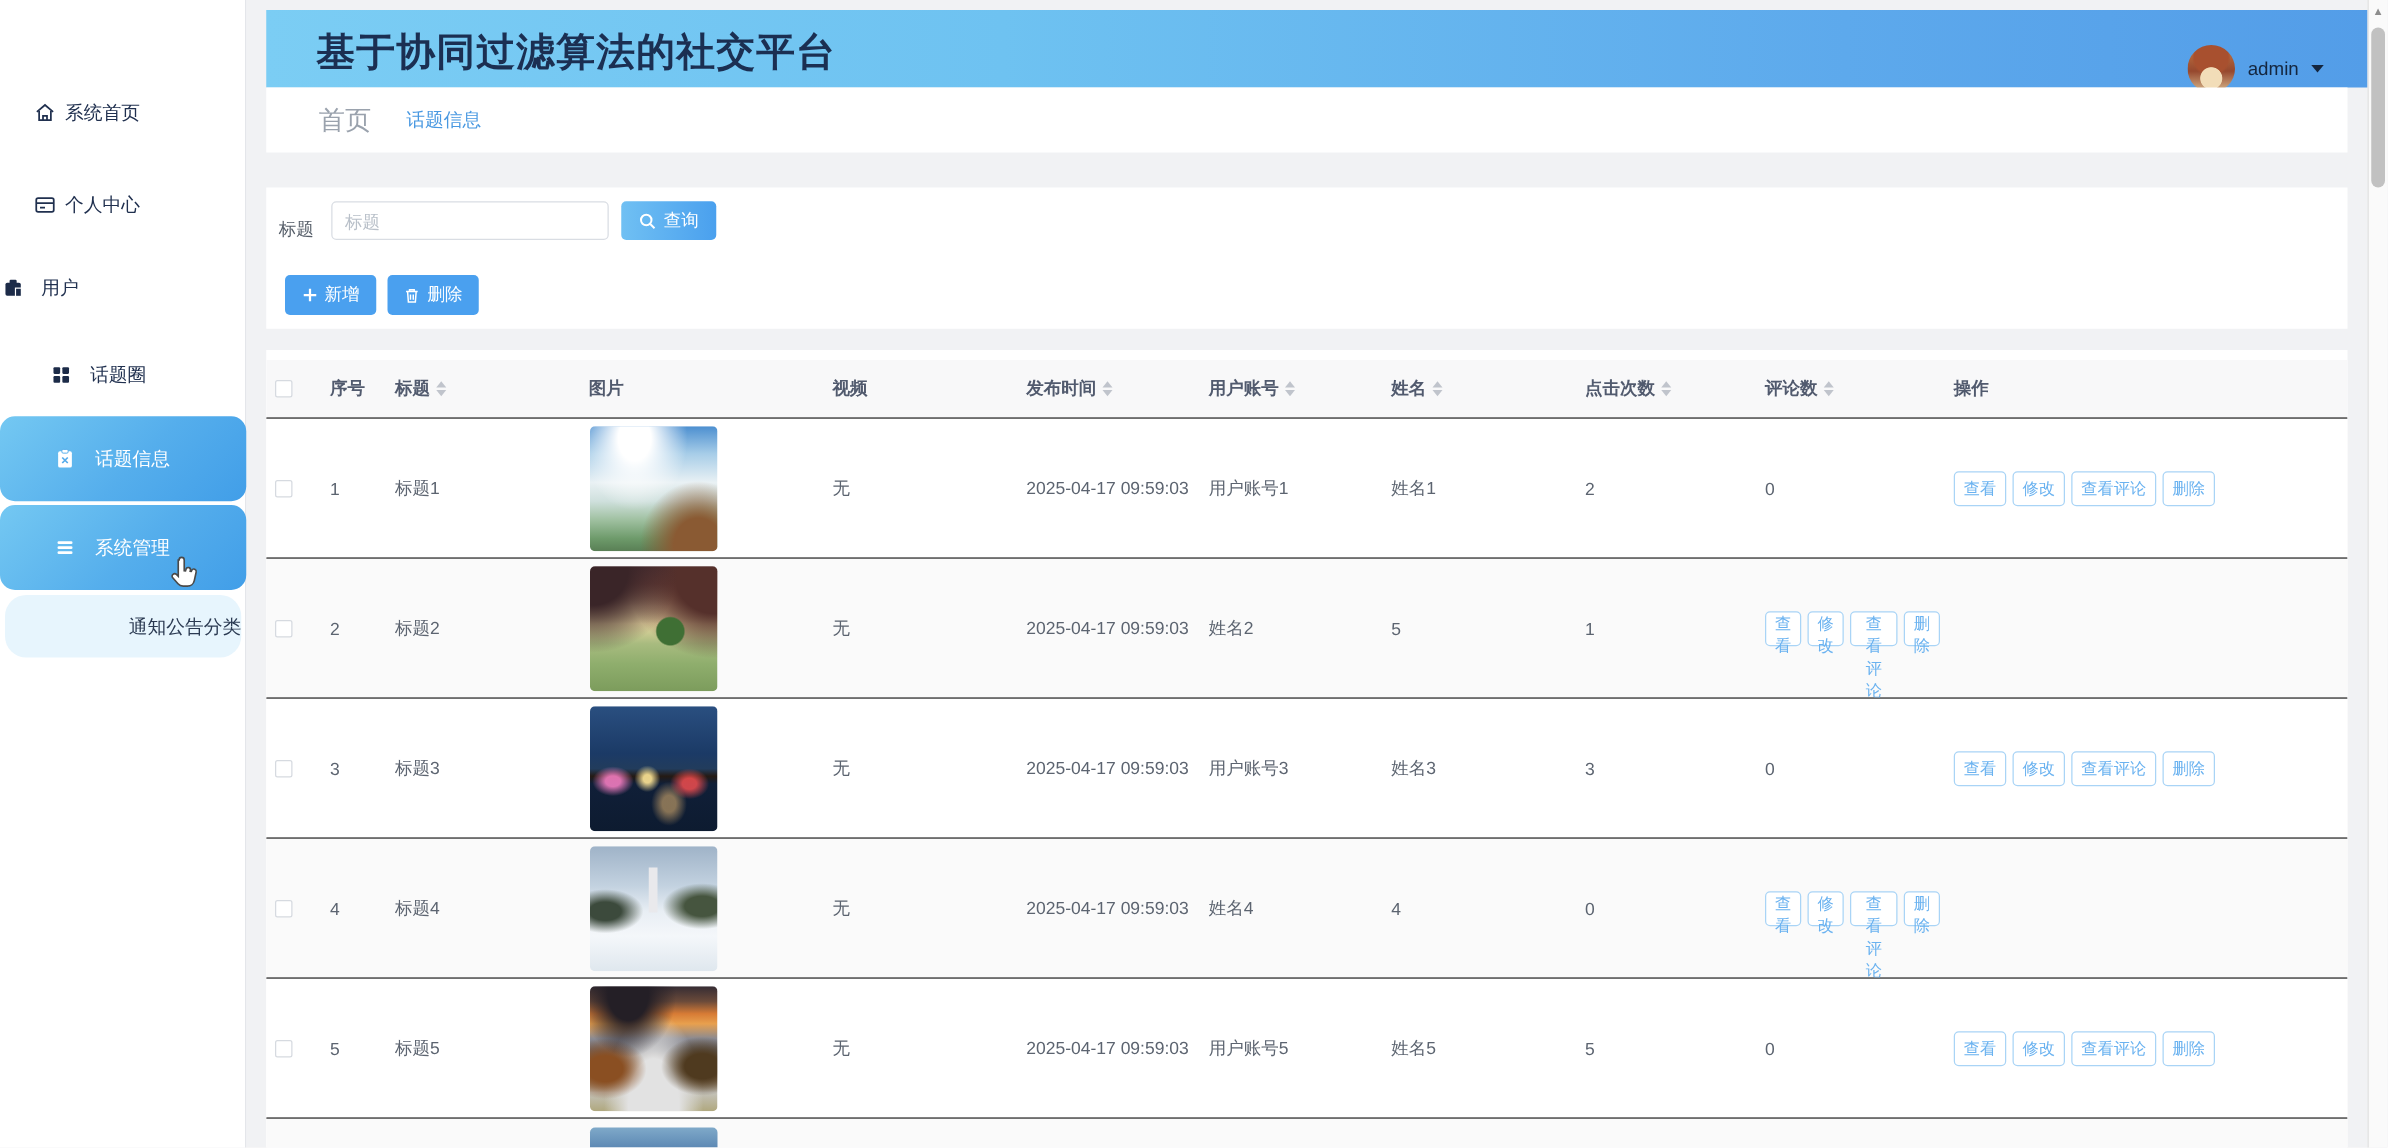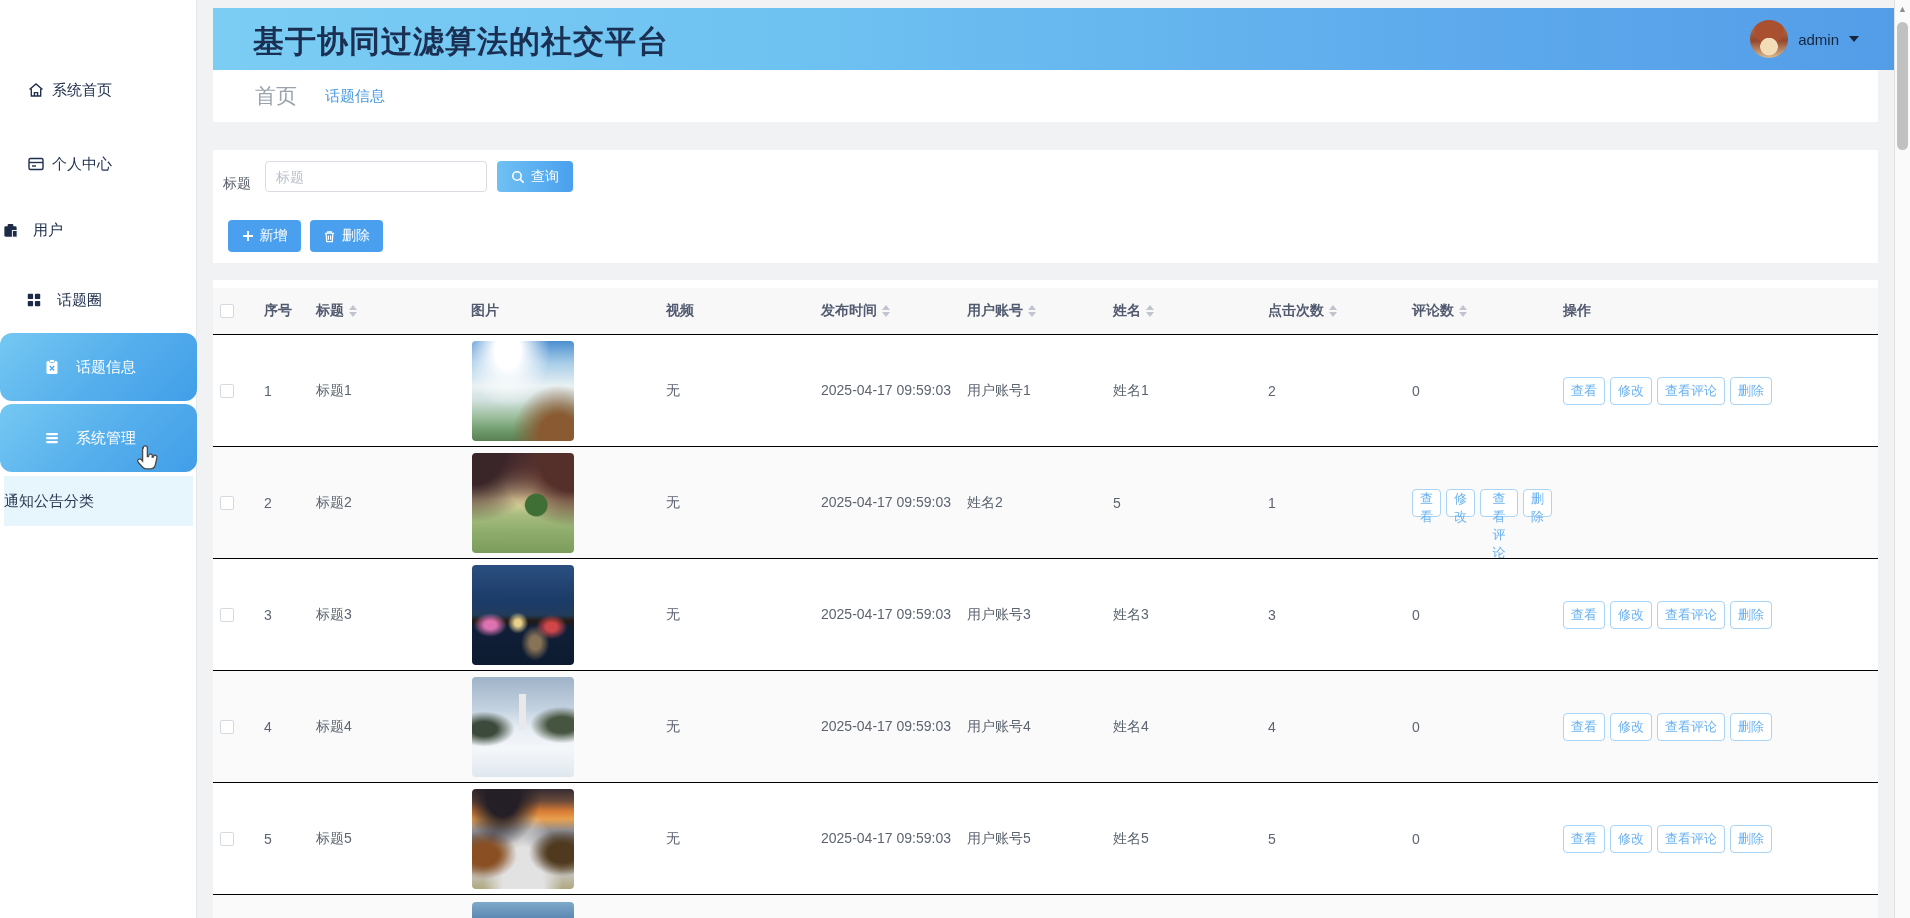--- a/index.html
+++ b/index.html
@@ -10,37 +10,37 @@
   .sidebar { position:absolute; left:0; top:0; width:197px; height:918px;
     background:#ffffff; border-right:1px solid #e4e6ea; z-index:2; }
   .side-item { position:absolute; left:0; width:197px; height:40px;
     display:flex; align-items:center; color:#20304f; font-size:15px; cursor:pointer; }
   .side-item .ic { display:inline-flex; width:20px; height:20px; align-items:center; justify-content:center; }
   .si-home   { top:70px;  padding-left:26px; }
   .si-home .ic, .si-profile .ic { margin-right:6px; }
   .si-profile{ top:144px; padding-left:26px; }
   .si-user   { top:210px; }
   .si-user .ic, .si-circle .ic { margin-right:13px; }
-  .si-circle { top:280px; padding-left:24px; }
+  .si-circle { top:280px; padding-left:39px; }
   .side-active { position:absolute; left:0; width:197px; height:68px; border-radius:12px;
     background:linear-gradient(135deg,#74c8f2 0%,#55aeec 55%,#419ee8 100%);
     display:flex; align-items:center; padding-left:42px; color:#ffffff; font-size:15px; cursor:pointer; }
   .side-active .ic { margin-right:14px; display:inline-flex; width:20px; height:20px; align-items:center; justify-content:center; }
   .si-topic  { top:333px; }
   .si-system { top:404px; }
-  .si-sub { position:absolute; left:4px; top:476px; width:189px; height:50px; border-radius:0;
-    background:#e7f5fd; display:flex; align-items:center; justify-content:flex-start;
+  .si-sub { position:absolute; left:4px; top:476px; width:189px; height:50px; border-radius:17px;
+    background:#e7f5fd; display:flex; align-items:center; justify-content:flex-end;
     color:#2b3a52; font-size:15px; cursor:pointer; }
 
   
   .topbar { position:absolute; left:213px; top:8px; width:1684px; height:62px;
     background:linear-gradient(90deg,#7bcdf4 0%,#6ec2f1 35%,#5da9ec 75%,#539de8 100%); }
   .topbar h1 { position:absolute; left:40px; top:13px; font-size:31px; font-weight:bold;
     color:#1b2f52; letter-spacing:1px; }
-  .user-box { position:absolute; right:38px; top:11px; height:40px; display:flex;
+  .user-box { position:absolute; right:38px; top:27px; height:40px; display:flex;
     align-items:center; gap:10px; cursor:pointer; }
   .avatar { width:38px; height:38px; border-radius:50%;
     background:
       radial-gradient(circle at 50% 70%, #f2ddb8 0 26%, rgba(0,0,0,0) 28%),
       radial-gradient(circle at 50% 26%, #a8502f 0 40%, rgba(0,0,0,0) 46%),
       linear-gradient(180deg,#c57a44 0%,#96482e 55%,#d9bb90 100%); }
   .user-name { font-size:15px; color:#14263f; }
   .caret-down { width:0; height:0; border-left:5px solid transparent;
     border-right:5px solid transparent; border-top:6px solid #14263f; }
 
@@ -433,23 +433,20 @@
         <div class="cell">
           <div class="thumb img-snow-lighthouse"></div>
         </div>
         <div class="cell">
           <span>无</span>
         </div>
         <div class="cell">
           <span class="time-text">2025-04-17 09:59:03</span>
         </div>
         <div class="cell">
-          <span>用户账号4</span>
-        </div>
-        <div class="cell">
           <span>姓名4</span>
         </div>
         <div class="cell">
           <span>4</span>
         </div>
         <div class="cell">
           <span>0</span>
         </div>
         <div class="cell">
           <div class="actions">

